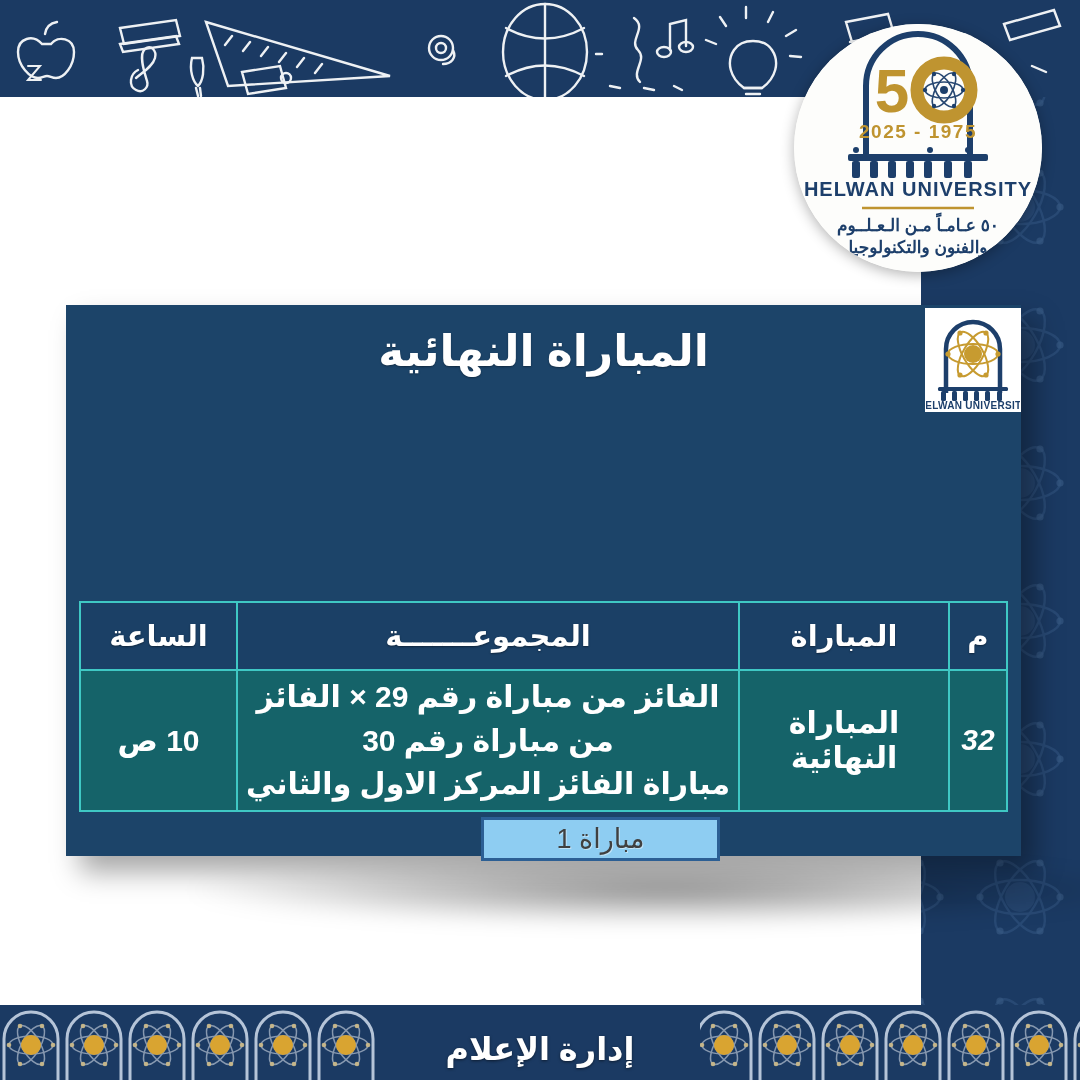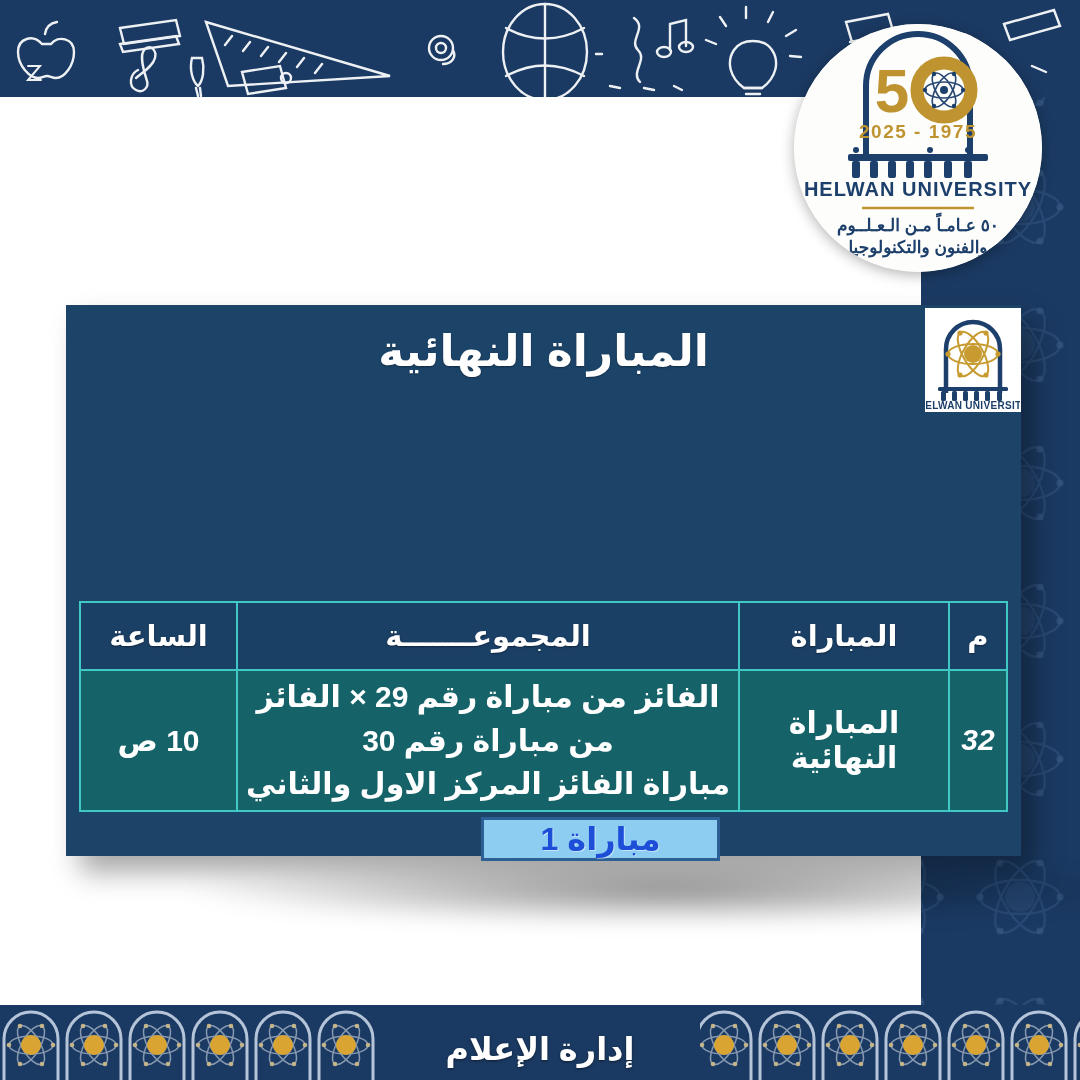--- a/index.html
+++ b/index.html
@@ -81,21 +81,21 @@
   }
 
   
   .match-pill{
     position:absolute;left:415px;top:512px;width:239px;height:44px;
     background:#8ecdf2;border:3px solid #2c5f94;
     display:flex;align-items:center;justify-content:center;
     box-sizing:border-box;
   }
   .match-pill span{
-    color:#1d4ed8;font-size:32px;font-weight:bold;
+    color:#404040;font-size:27px;font-weight:normal;
     text-shadow:1px 1px 0 rgba(255,255,255,.45);
     white-space:nowrap;
   }
 
   
   .tbl-wrap{position:absolute;left:13px;top:296px;width:929px;}
   table.sched{
     width:929px;border-collapse:collapse;table-layout:fixed;
     direction:rtl;
   }

